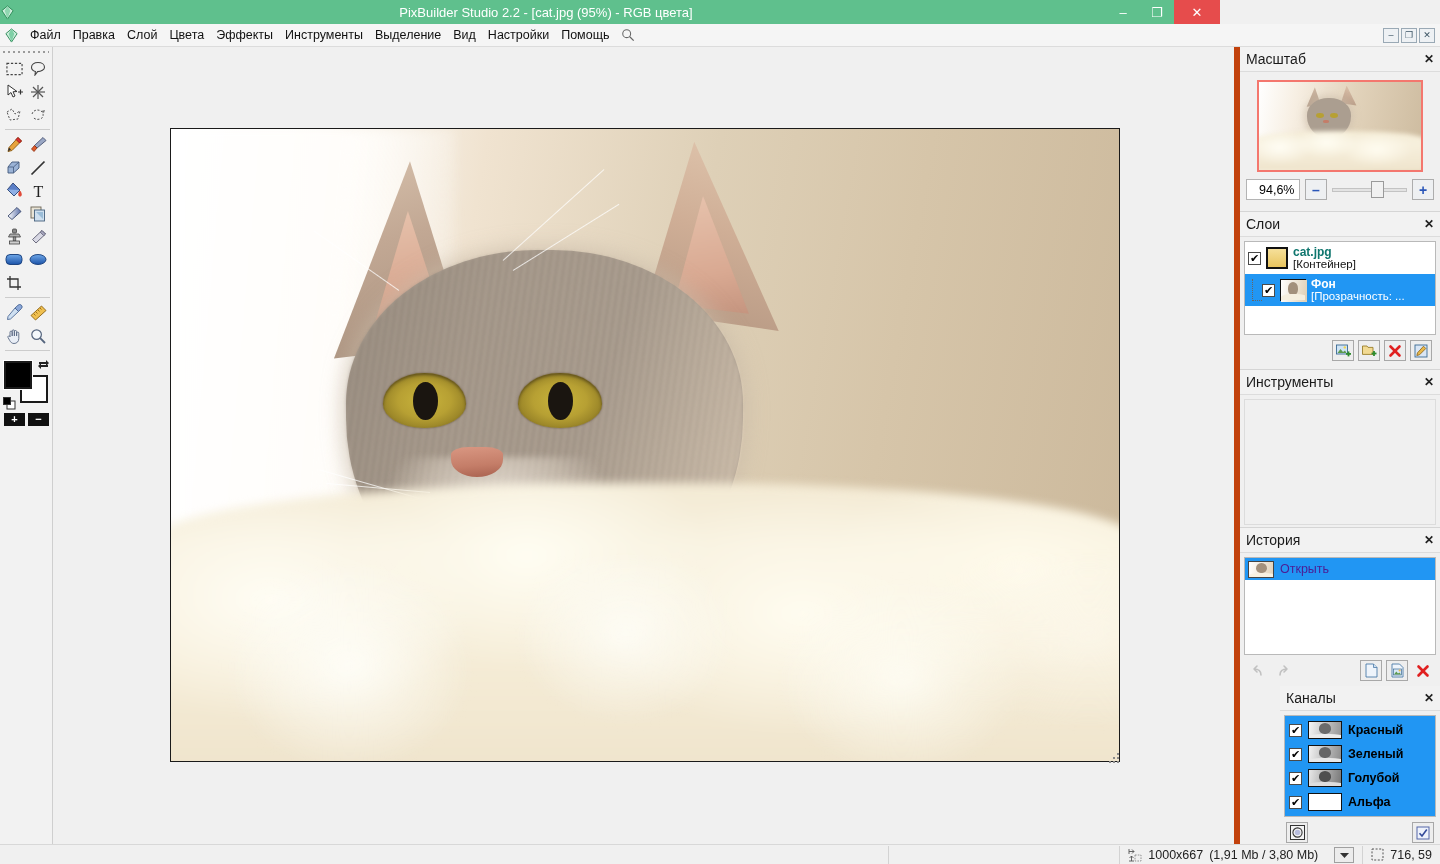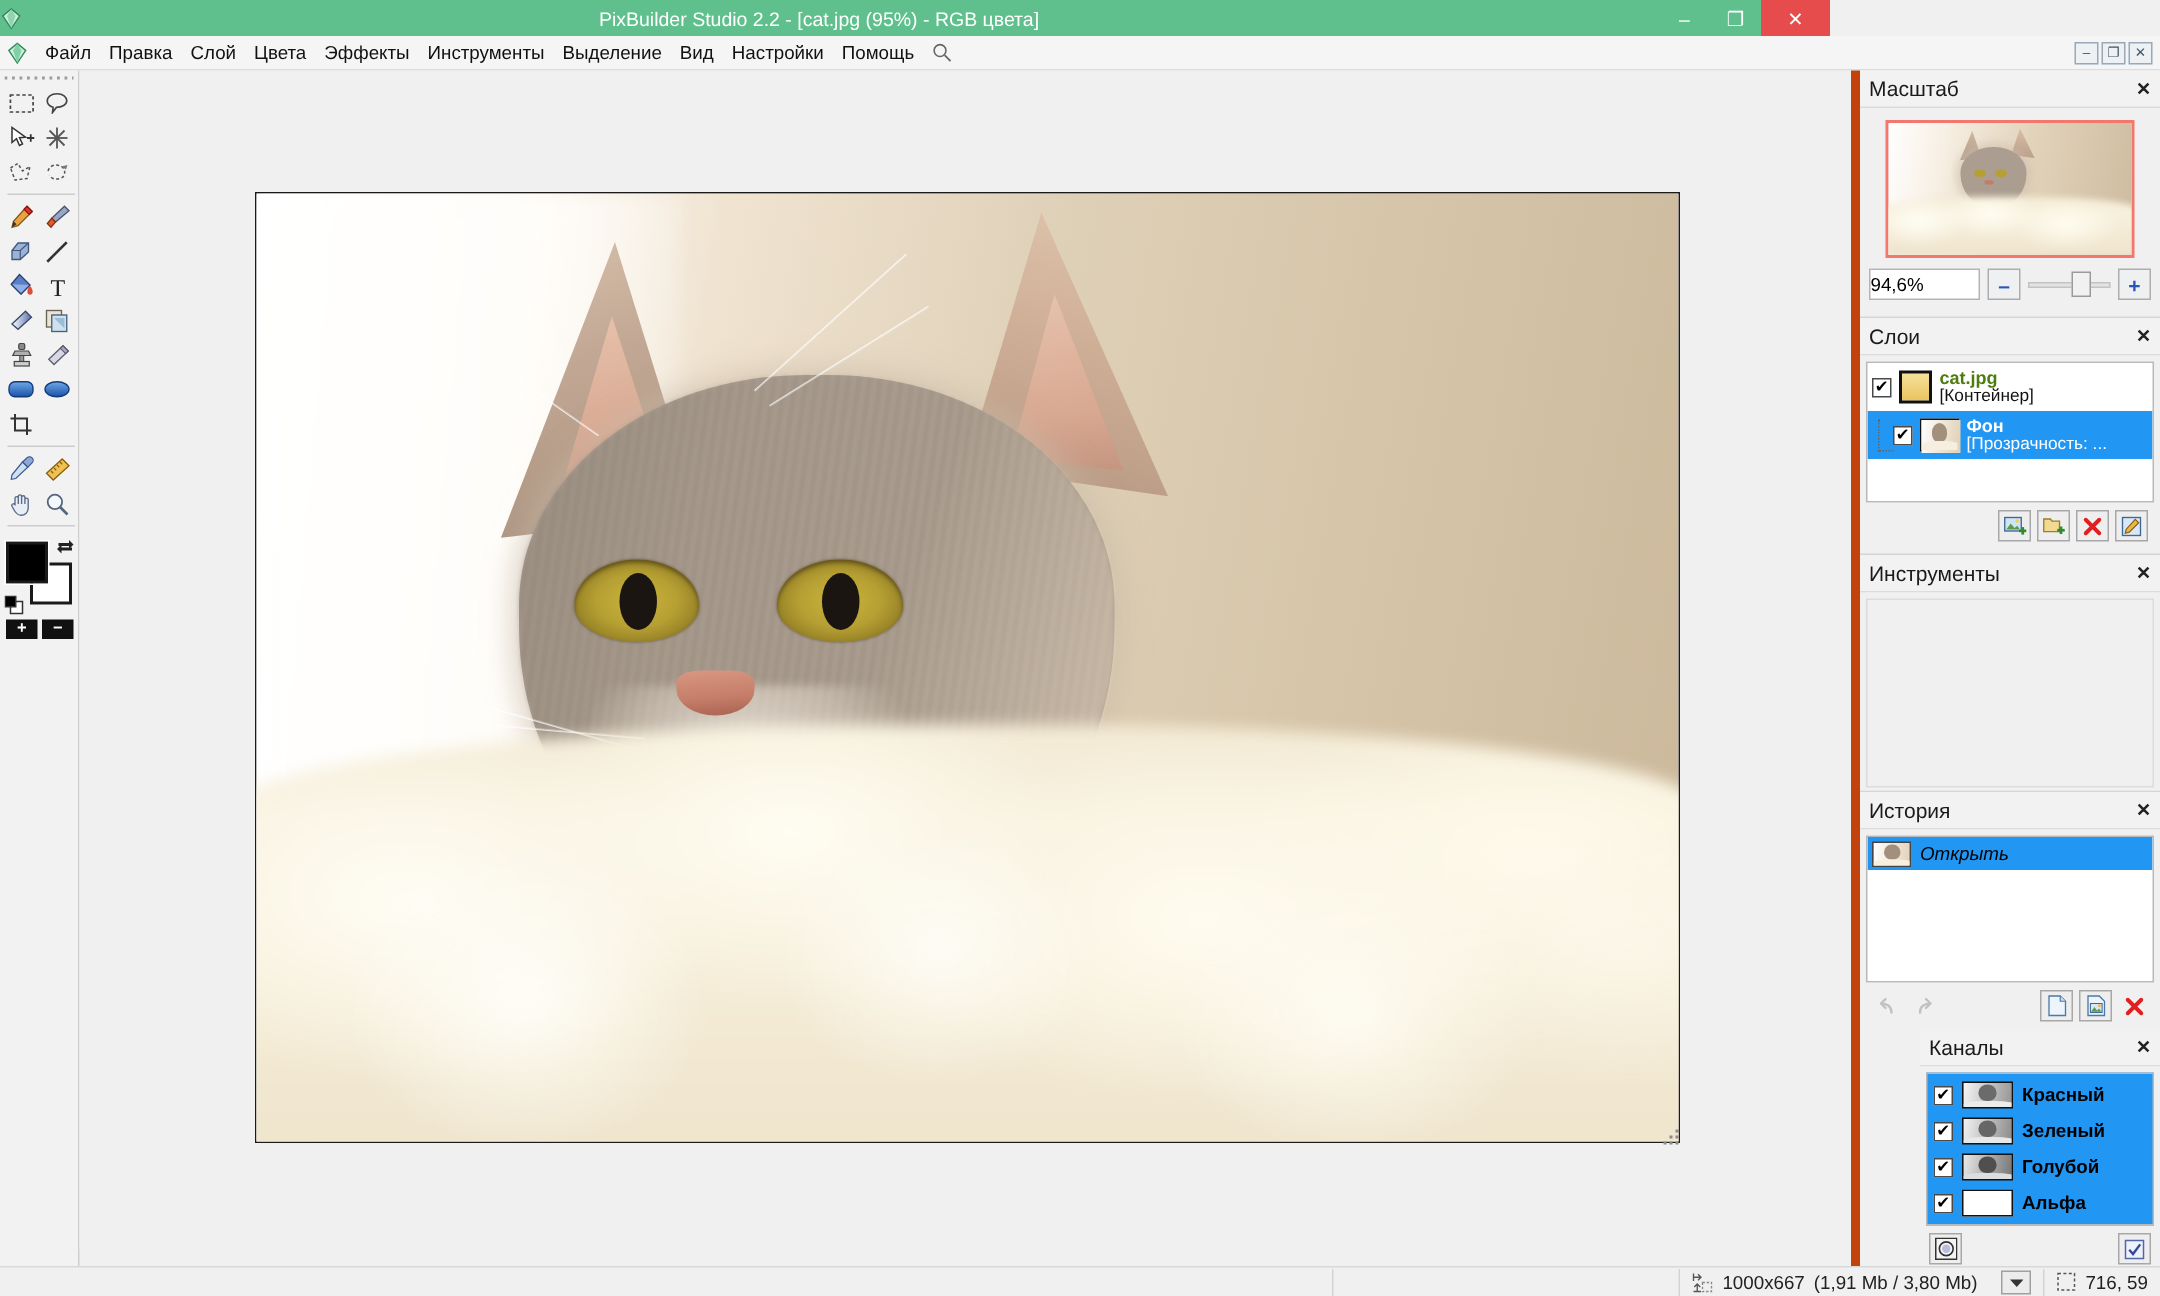--- a/index.html
+++ b/index.html
@@ -203,22 +203,22 @@
   
   .nav-thumb {
     position:relative; height: 96px; margin: 2px 2px 4px 2px;
     background:#f0f0f0; display:flex; align-items:center; justify-content:center;
   }
   .nav-img {
     position:relative; width: 166px; height: 92px; border: 2px solid #f4776e; overflow:hidden;
   }
   .zoom-row { display:flex; align-items:center; gap:5px; padding: 1px 2px 4px 2px; }
   .zoom-field {
-    width: 74px; height: 21px; border: 1px solid #b4b4b4; background:#fff;
-    font-size: 12.5px; padding: 0 0; display:flex; align-items:center;
+    width: 54px; height: 21px; border: 1px solid #b4b4b4; background:#fff;
+    font-size: 12.5px; padding: 0 12px; display:flex; align-items:center;
   }
   .sq-btn {
     width: 22px; height: 21px; border: 1px solid #adadad; background:#eef0f2;
     display:flex; align-items:center; justify-content:center; color:#2a56b8;
     font-size:14px; font-weight:bold; line-height:1;
   }
   .slider { position:relative; flex:1; height: 21px; display:flex; align-items:center; }
   .slider-track { width:100%; height:4px; background:#e3e3e3; border:1px solid #c3c3c3; }
   .slider-thumb {
     position:absolute; left: 52%; top:2px; width:13px; height:17px;
@@ -234,38 +234,38 @@
     width: 13px; height: 13px; background:#fff; border:1px solid #4a4a4a;
     display:flex; align-items:center; justify-content:center; flex:0 0 auto;
     font-size: 11px; line-height: 11px; color:#000;
   }
   .layer-thumb {
     width: 26px; height: 22px; border:1px solid #111; margin: 0 5px;
     overflow:hidden; background:#fff; flex:0 0 auto;
   }
   .layer-thumb.folder { background: linear-gradient(180deg,#f6e09a 0%, #e8c45e 100%); border:2px solid #111; width:22px;}
   .layer-text { min-width:0; line-height: 12px; }
-  .layer-name { font-size: 12px; font-weight: bold; color:#4d7c0f; white-space:nowrap; }
+  .layer-name { font-size: 12px; font-weight: bold; color:#0f766e; white-space:nowrap; }
   .layer-sub { font-size: 11.5px; color:#111; white-space:nowrap; }
   .layer-row.sel .layer-name, .layer-row.sel .layer-sub { color:#fff; }
   .tree-line {
     width: 10px; height:22px; margin-left:4px; border-left:1px dotted #666; border-bottom:1px dotted #666; flex:0 0 auto;
   }
   .btn-row { display:flex; align-items:center; gap:4px; padding: 3px 4px; }
   .ic-btn {
     width: 22px; height: 21px; border:1px solid #a8a8a8; background:#eeeeee;
     display:flex; align-items:center; justify-content:center;
   }
   .ic-btn.flat { border:none; background:transparent; }
   .ic-btn.dis { opacity:.4; }
   
   .hist-row { display:flex; align-items:center; gap:6px; padding:2px 3px; height:22px; }
   .hist-row.sel { background:#2196f3; }
   .hist-thumb { width:26px; height:17px; border:1px solid #444; overflow:hidden; flex:0 0 auto; }
-  .hist-label { font-size:12.5px; color:#000000;font-style:italic; }
+  .hist-label { font-size:12.5px; color:#4c1d95; }
   
   .chan-list { background:#2196f3; border:1px solid #b9b9b9; margin:2px; padding: 2px 0; }
   .chan-row { display:flex; align-items:center; gap:6px; padding: 1px 4px; height:24px; }
   .chan-thumb { width:34px; height:18px; border:1px solid #111; overflow:hidden; flex:0 0 auto; }
   .chan-name { font-size:12.5px; font-weight:bold; color:#000000; }
   
   #statusbar {
     position:absolute; left:0; top:844px; width:1440px; height:20px;
     background:#f0f0f0; border-top:1px solid #d8d8d8;
     display:flex; align-items:center; font-size:12.5px; color:#222;

